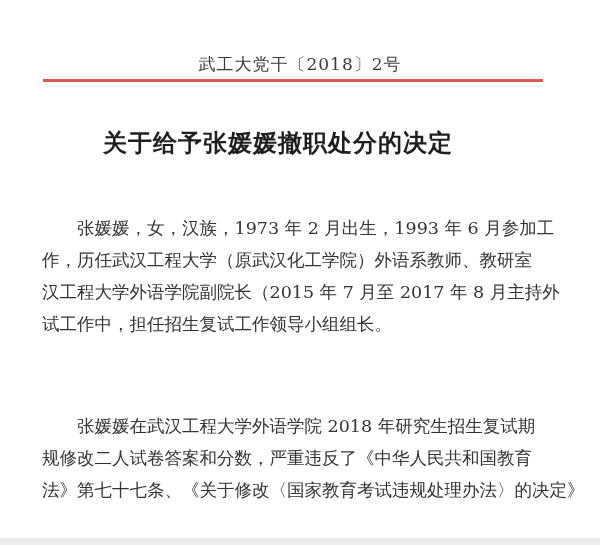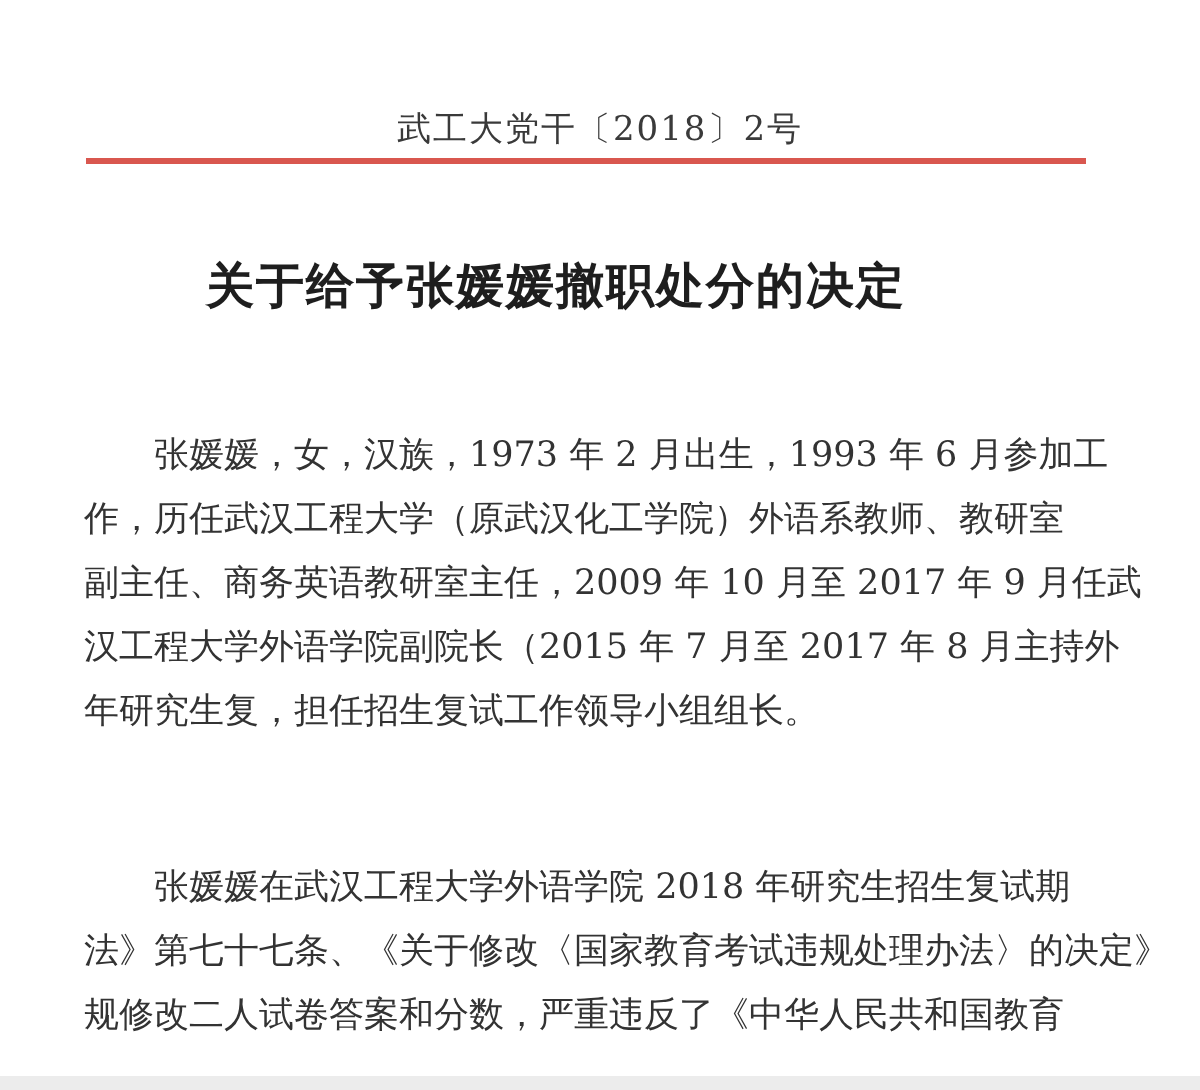--- a/index.html
+++ b/index.html
@@ -24,40 +24,39 @@
     letter-spacing:1px;
   }
   .para {
     position:absolute; left:42px; width:510px;
     font-size:17.5px; line-height:32px; color:#333;
     text-align:justify; text-align-last:left;
   }
   .line { display:block; white-space:nowrap; }
   .line.indent { padding-left:35px; }
   .p1 { top:184px;margin-top:28px; }
-  .p2 { top:428px; }
+  .p2 { top:410px; }
   .bottom-shade {
     position:absolute; left:0; top:538px; width:600px; height:7px;
     background:#ececec;
   }
 </style>
 </head>
 <body>
 
 <div class="doc-number">武工大党干〔2018〕2号</div>
 <div class="red-rule"></div>
 <div class="doc-title">关于给予张媛媛撤职处分的决定</div>
 
 <div class="para p1">
   <span class="line indent">张媛媛，女，汉族，1973 年 2 月出生，1993 年 6 月参加工</span>
   <span class="line">作，历任武汉工程大学（原武汉化工学院）外语系教师、教研室</span>
-  <span class="line">副主任、商务英语教研室主任，2009 年 10 月至 2017 年 9 月任武</span>
   <span class="line">汉工程大学外语学院副院长（2015 年 7 月至 2017 年 8 月主持外</span>
-  <span class="line">年研究生复，担任招生复试工作领导小组组长。</span>
+  <span class="line">试工作中，担任招生复试工作领导小组组长。</span>
 </div>
 
 <div class="para p2">
   <span class="line indent">张媛媛在武汉工程大学外语学院 2018 年研究生招生复试期</span>
+  <span class="line">规修改二人试卷答案和分数，严重违反了《中华人民共和国教育</span>
   <span class="line">法》第七十七条、《关于修改〈国家教育考试违规处理办法〉的决定》</span>
-  <span class="line">规修改二人试卷答案和分数，严重违反了《中华人民共和国教育</span>
 </div>
 
 <div class="bottom-shade"></div>
 
 </body></html>

